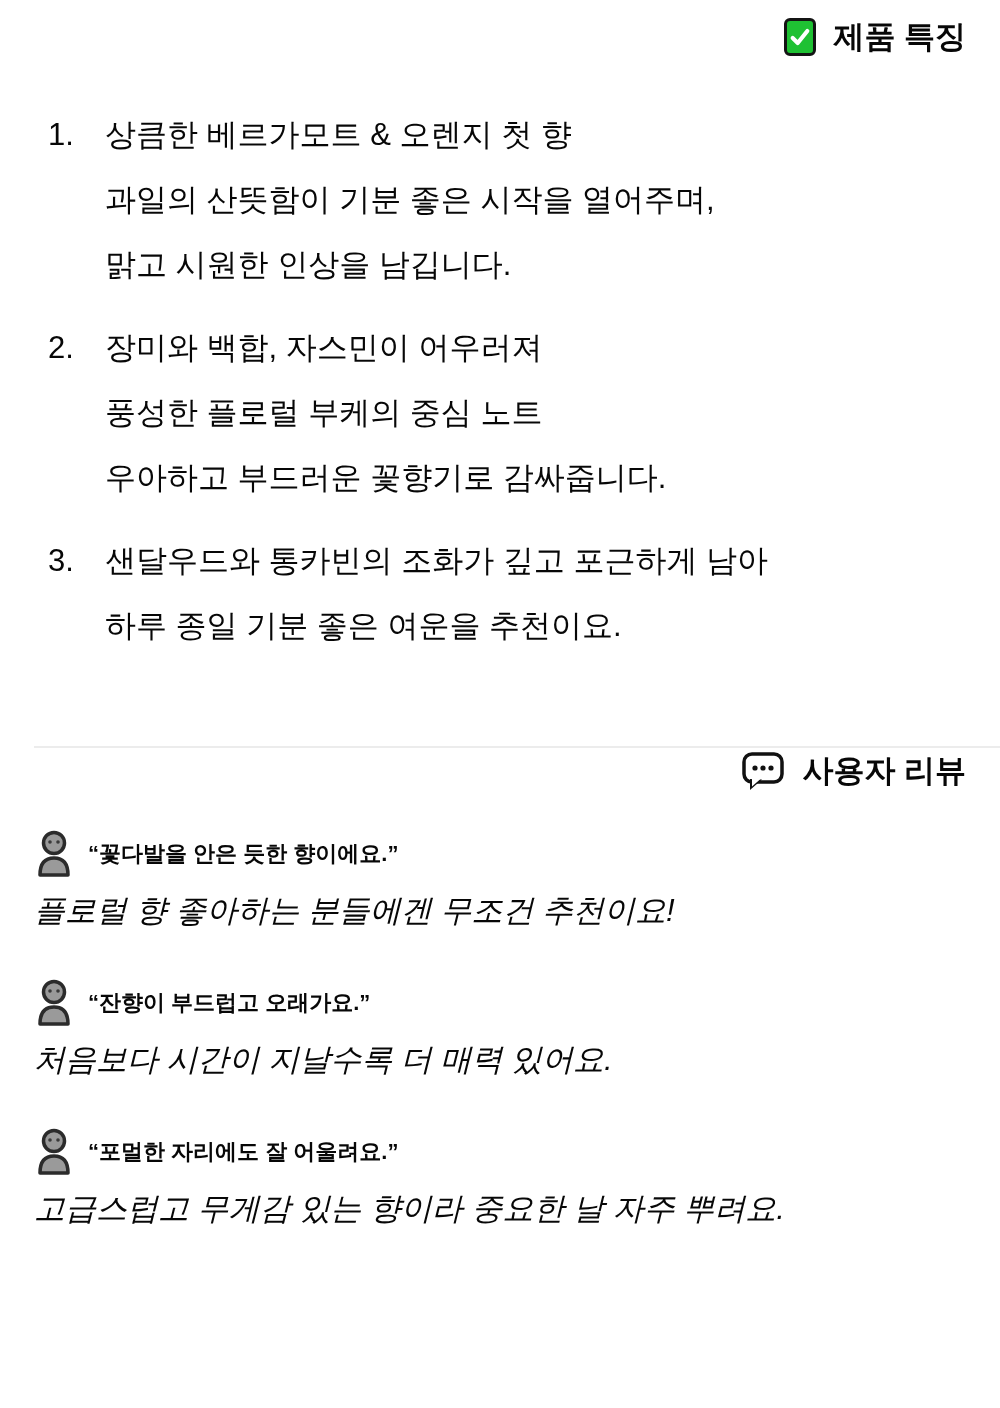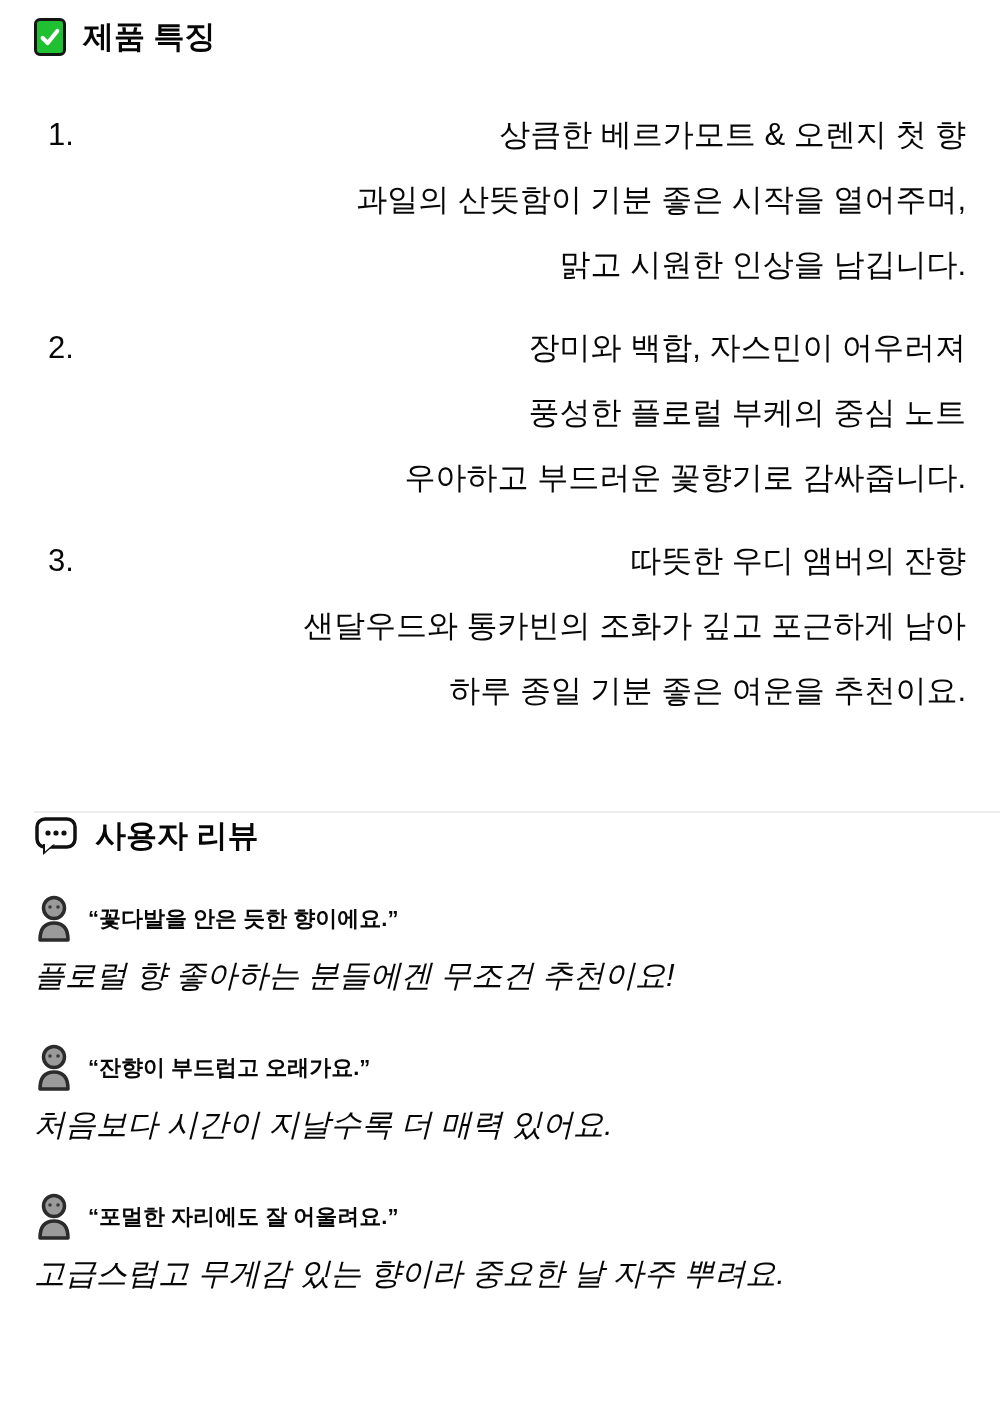--- a/index.html
+++ b/index.html
@@ -22,20 +22,21 @@
   }
 
   
   .section-title {
     display: flex;
     align-items: center;
     gap: 17px;
     font-size: 31px;
     font-weight: 700;
     line-height: 46px;
+    justify-content: flex-end;
   }
 
   
   .check-icon {
     flex: none;
     width: 32px;
     height: 38px;
     box-sizing: border-box;
     background: #1fc133;
     border: 3px solid #141414;
@@ -67,21 +68,21 @@
     line-height: 65px;
     margin-bottom: 18px;
   }
   .feature-number {
     flex: none;
     width: 71px;
     box-sizing: border-box;
     padding-left: 14px;
     font-weight: 400;
   }
-  .feature-lines { flex: 1; text-align: right; }
+  .feature-lines { flex: 1; }
 
   
   .section-divider {
     border: none;
     height: 2px;
     background: #ececec;
     margin: 88px -34px 0 0;
   }
 
   
@@ -146,21 +147,20 @@
         <div class="feature-lines">
           <div>장미와 백합, 자스민이 어우러져</div>
           <div>풍성한 플로럴 부케의 중심 노트</div>
           <div>우아하고 부드러운 꽃향기로 감싸줍니다.</div>
         </div>
       </div>
 
       <div class="feature-item">
         <span class="feature-number">3.</span>
         <div class="feature-lines">
-          <div>따뜻한 우디 앰버의 잔향</div>
           <div>샌달우드와 통카빈의 조화가 깊고 포근하게 남아</div>
           <div>하루 종일 기분 좋은 여운을 추천이요.</div>
         </div>
       </div>
 
     </div>
   </div>
 
   <hr class="section-divider">
 

